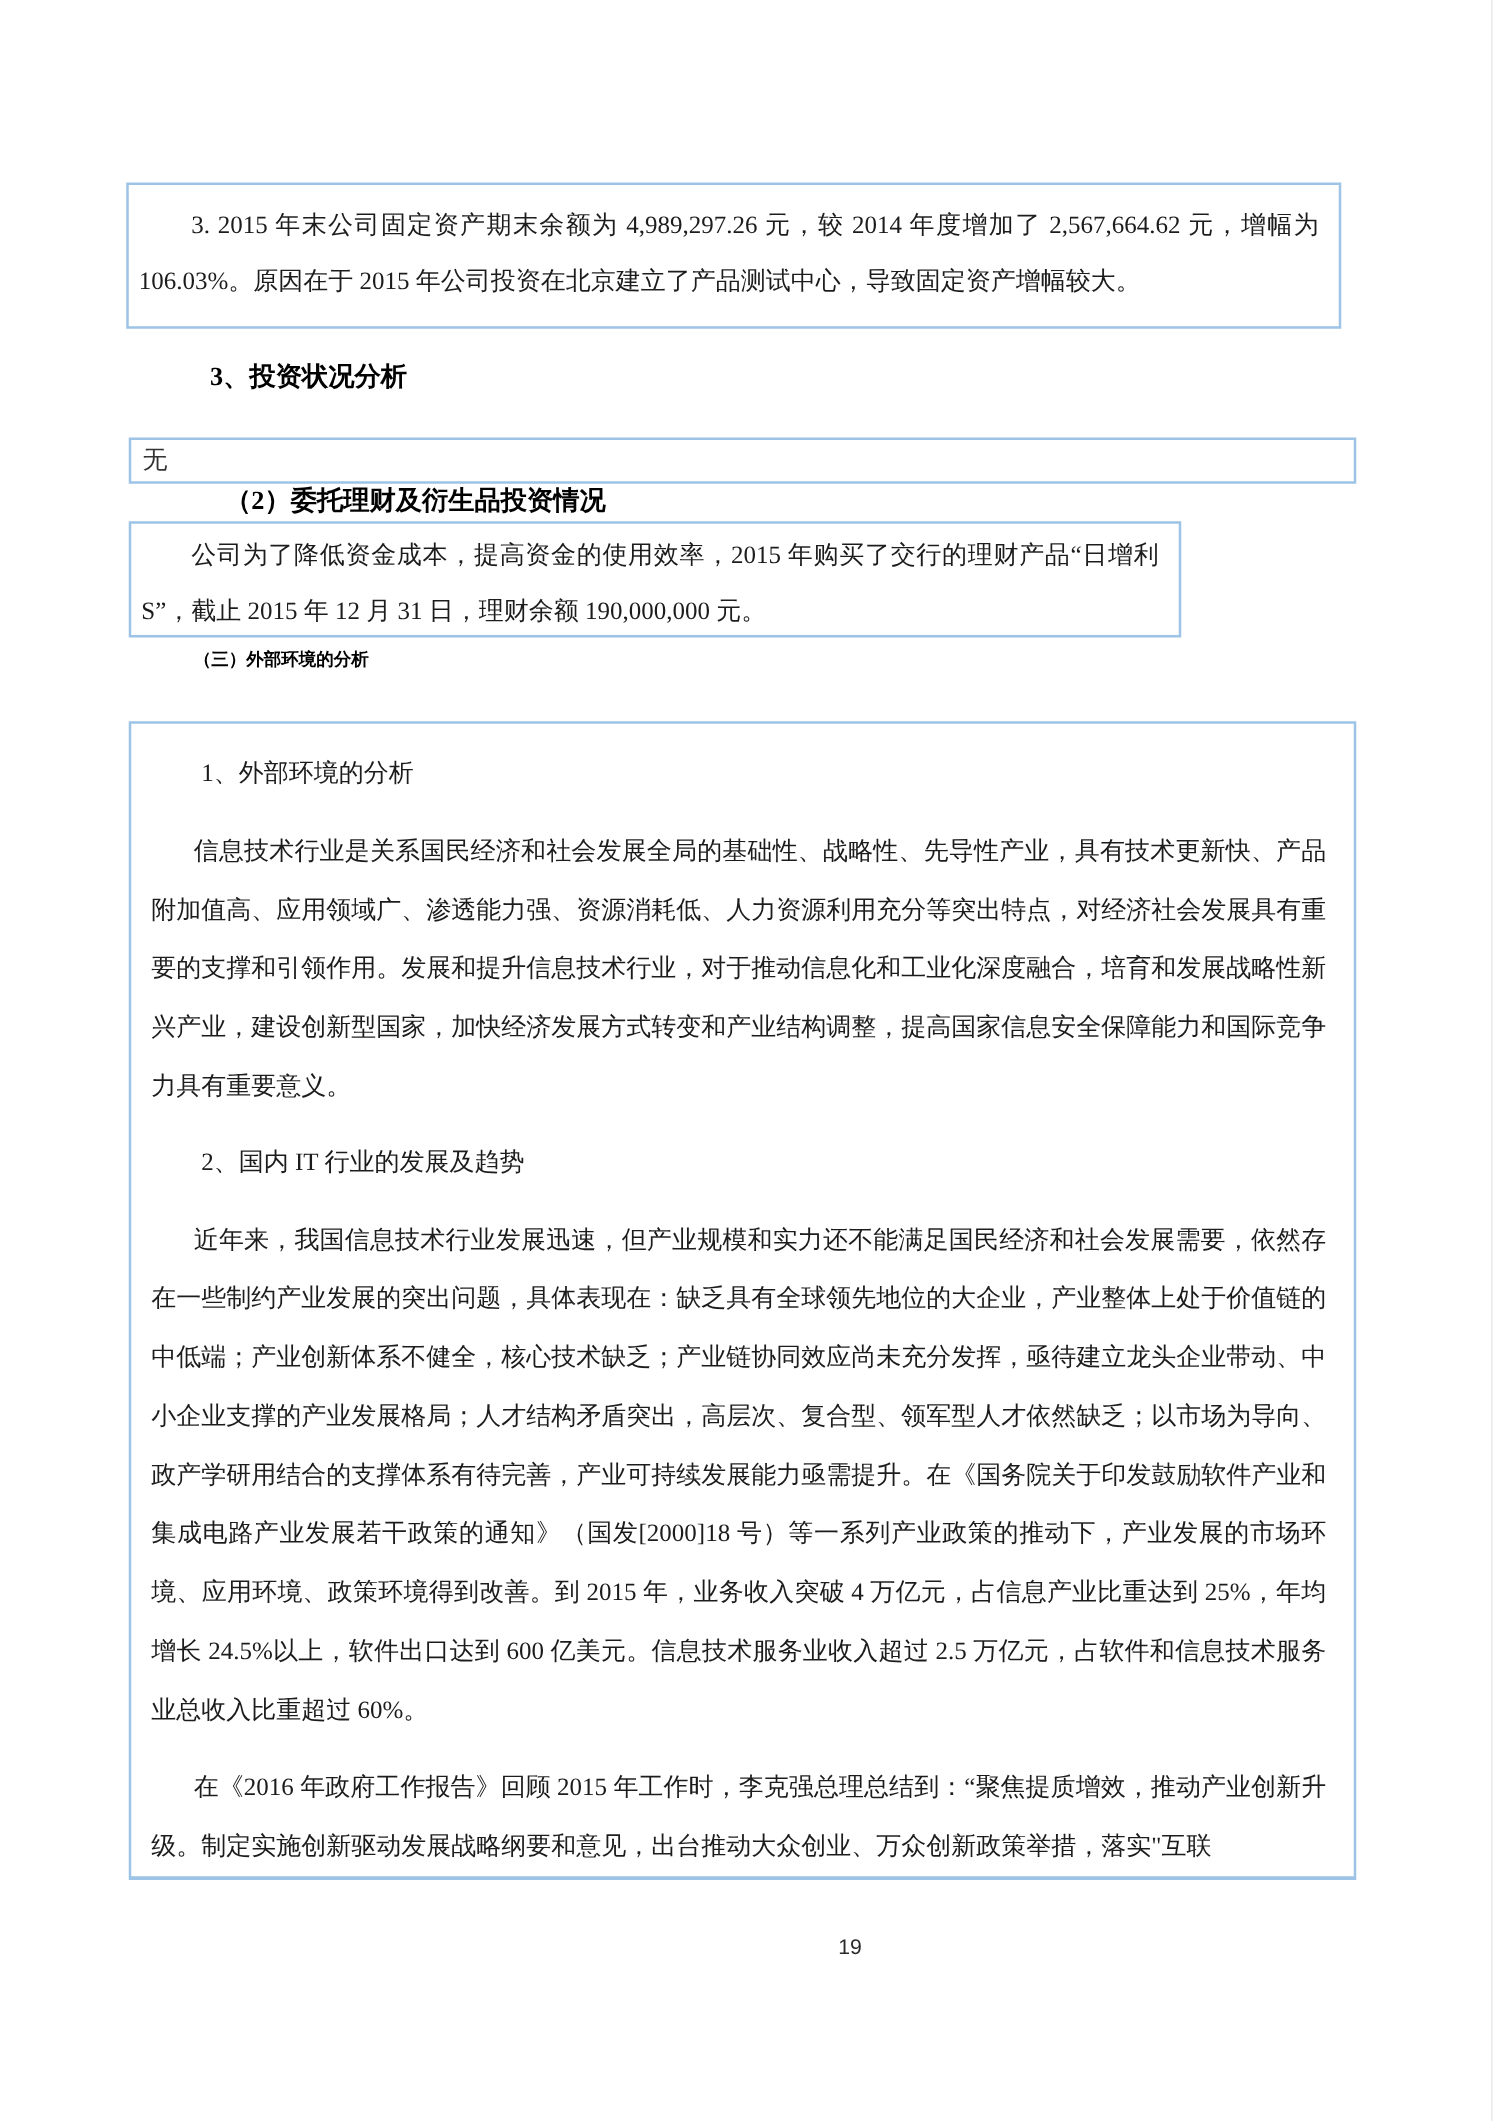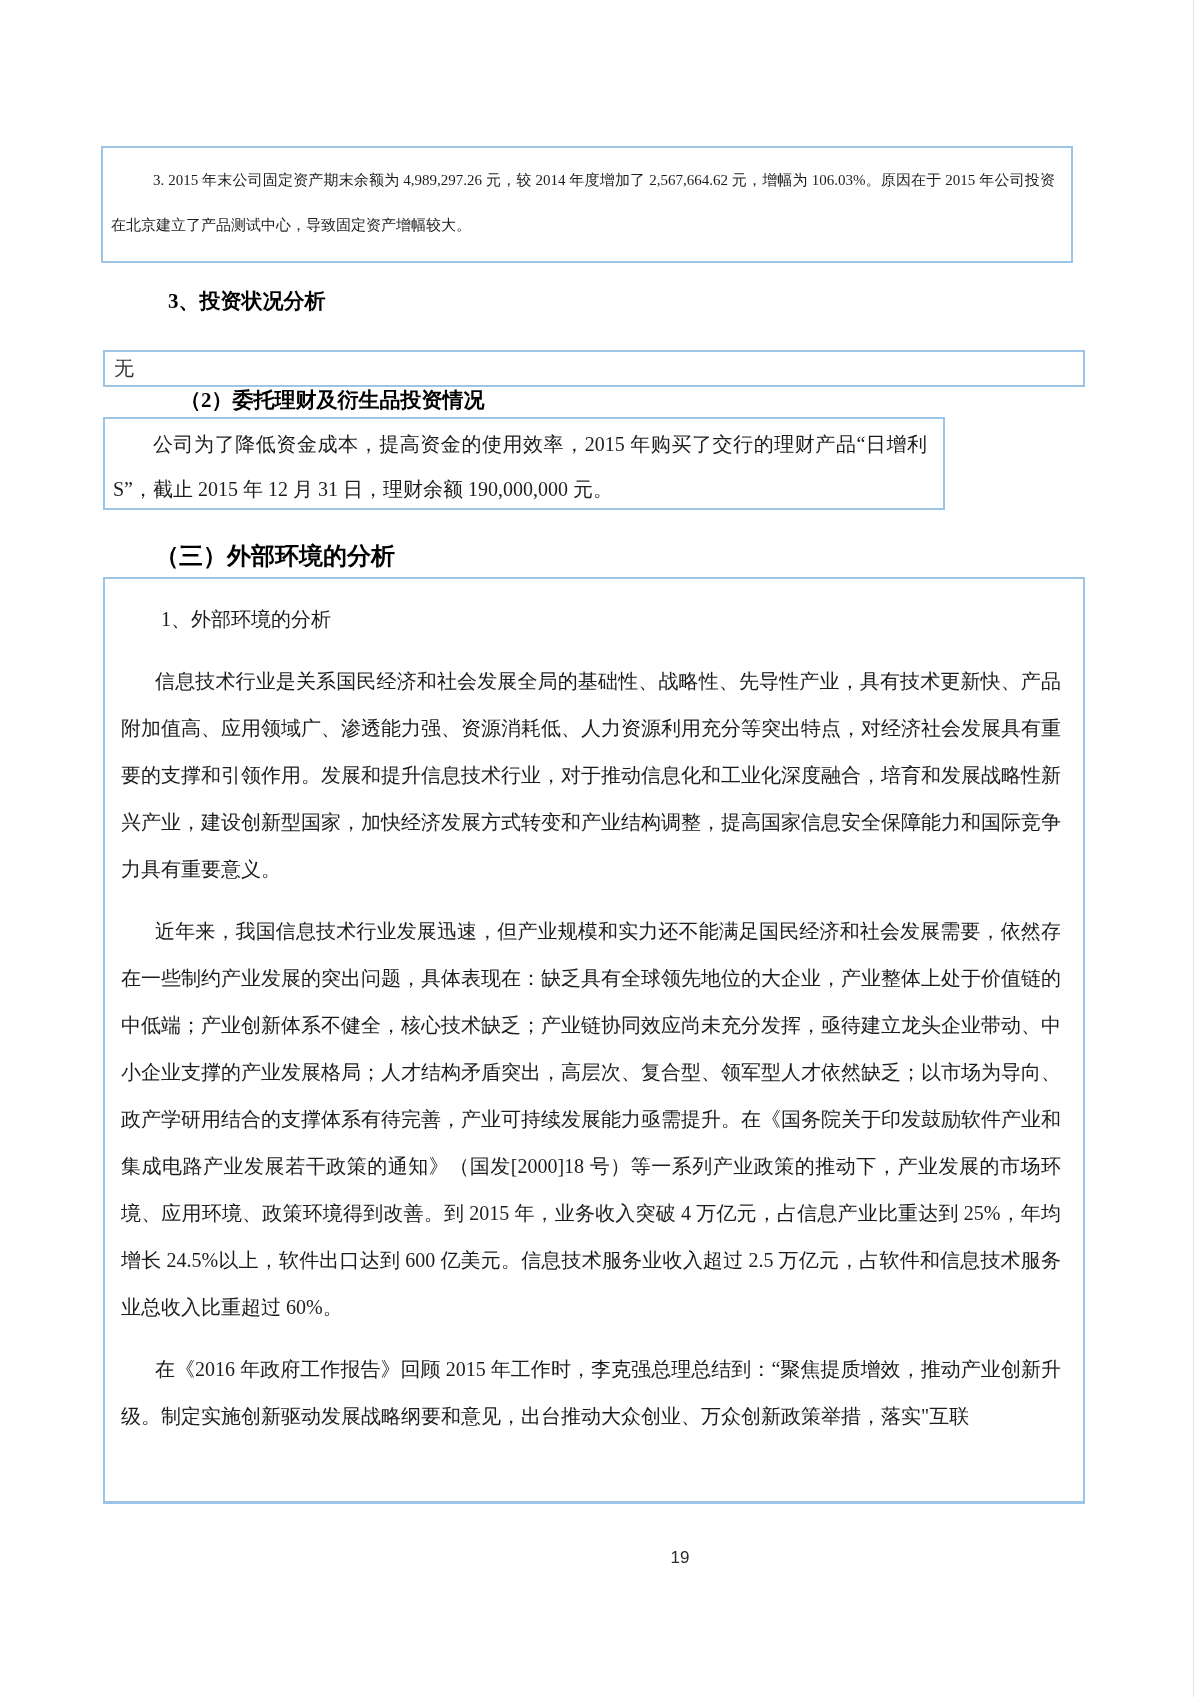--- a/index.html
+++ b/index.html
@@ -32,21 +32,21 @@
   }
   .box-fixed-assets {
     left: 101px;
     top: 146px;
     width: 972px;
     height: 117px;
   }
   .box-fixed-assets p {
     margin: 0;
     padding: 10px 16px 0 8px;
-    font-size: 15px;
+    font-size: 20px;
     line-height: 45px;
     text-align: justify;
     text-indent: 42px;
   }
   .box-none {
     left: 103px;
     top: 350px;
     width: 982px;
     height: 37px;
   }
@@ -99,21 +99,21 @@
     position: absolute;
     font-size: 21px;
     font-weight: bold;
     color: #000000;
     line-height: 24px;
     white-space: nowrap;
   }
   .h-investment { left: 168px; top: 289px; text-align: right; }
   .h-subsidiaries { left: 180px; top: 320px; }
   .h-wealth { left: 180px; top: 388px; }
-  .h-env { left: 155px; top: 544px; font-size: 24px; }
+  .h-env { left: 155px; top: 517px; font-size: 14px; font-family: Liberation Mono, monospace; }
   .page-number {
     position: absolute;
     left: 620px;
     top: 1548px;
     width: 120px;
     text-align: center;
     font-size: 17px;
     color: #2b2b2b;
     font-family: "Liberation Sans", sans-serif;
   }
@@ -141,20 +141,21 @@
   <div class="txtbox box-wealth">
     <p>公司为了降低资金成本，提高资金的使用效率，2015 年购买了交行的理财产品“日增利 S”，截止 2015 年 12 月 31 日，理财余额 190,000,000 元。</p>
   </div>
 
   <div class="heading h-env">（三）外部环境的分析</div>
 
   <div class="txtbox box-env">
     <div class="inner">
       <p class="bb-sub">1、外部环境的分析</p>
       <p class="bb-para">信息技术行业是关系国民经济和社会发展全局的基础性、战略性、先导性产业，具有技术更新快、产品附加值高、应用领域广、渗透能力强、资源消耗低、人力资源利用充分等突出特点，对经济社会发展具有重要的支撑和引领作用。发展和提升信息技术行业，对于推动信息化和工业化深度融合，培育和发展战略性新兴产业，建设创新型国家，加快经济发展方式转变和产业结构调整，提高国家信息安全保障能力和国际竞争力具有重要意义。</p>
+      <p class="bb-sub bb-sub2">2、国内 IT 行业的发展及趋势</p>
       <p class="bb-para">近年来，我国信息技术行业发展迅速，但产业规模和实力还不能满足国民经济和社会发展需要，依然存在一些制约产业发展的突出问题，具体表现在：缺乏具有全球领先地位的大企业，产业整体上处于价值链的中低端；产业创新体系不健全，核心技术缺乏；产业链协同效应尚未充分发挥，亟待建立龙头企业带动、中小企业支撑的产业发展格局；人才结构矛盾突出，高层次、复合型、领军型人才依然缺乏；以市场为导向、政产学研用结合的支撑体系有待完善，产业可持续发展能力亟需提升。在《国务院关于印发鼓励软件产业和集成电路产业发展若干政策的通知》（国发[2000]18 号）等一系列产业政策的推动下，产业发展的市场环境、应用环境、政策环境得到改善。到 2015 年，业务收入突破 4 万亿元，占信息产业比重达到 25%，年均增长 24.5%以上，软件出口达到 600 亿美元。信息技术服务业收入超过 2.5 万亿元，占软件和信息技术服务业总收入比重超过 60%。</p>
       <p class="bb-para">在《2016 年政府工作报告》回顾 2015 年工作时，李克强总理总结到：“聚焦提质增效，推动产业创新升级。制定实施创新驱动发展战略纲要和意见，出台推动大众创业、万众创新政策举措，落实"互联</p>
     </div>
   </div>
 
   <div class="page-number">19</div>
 
 </div>
 
 </body></html>

